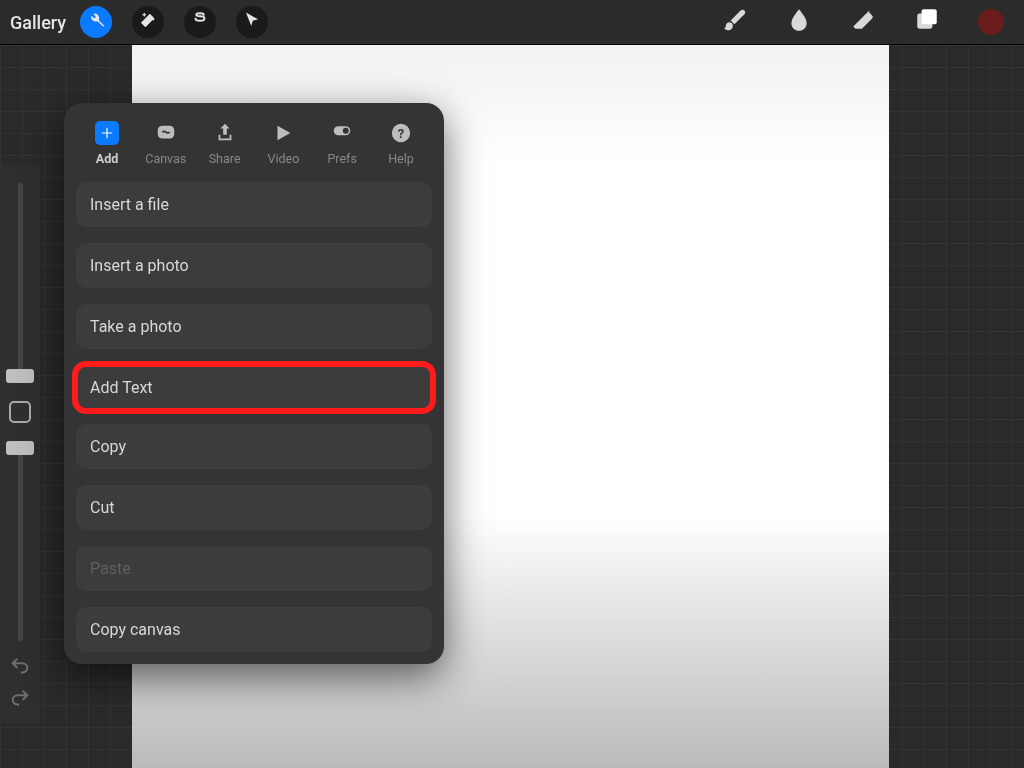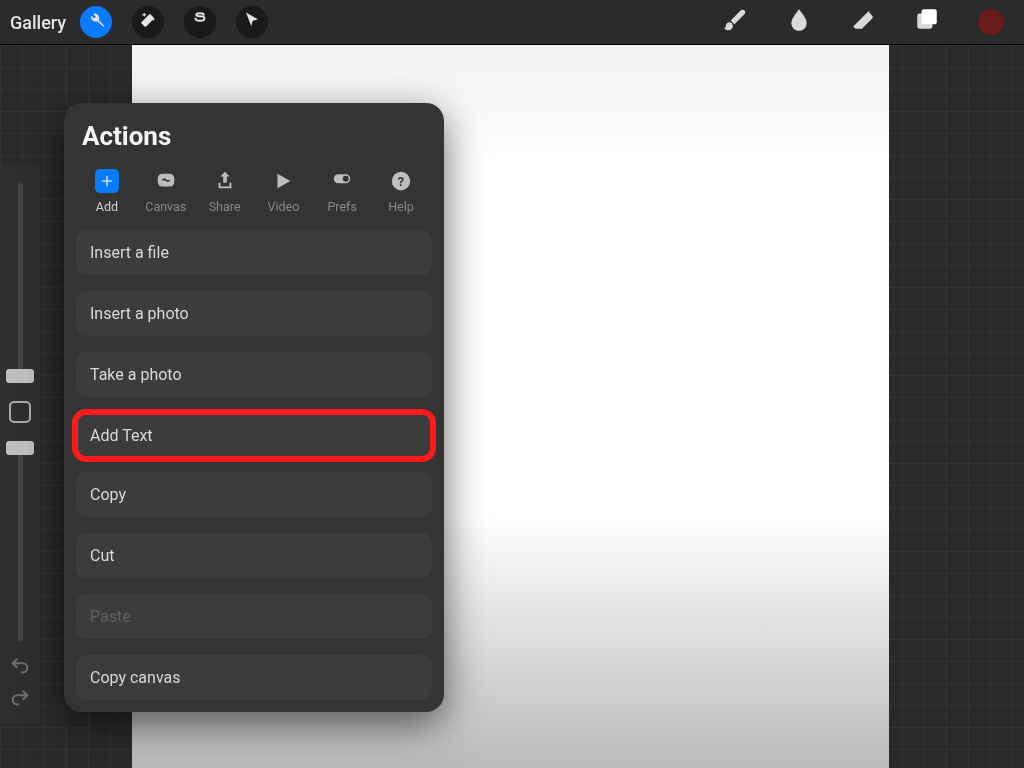--- a/index.html
+++ b/index.html
@@ -75,21 +75,21 @@
   .actions-popover h2 {
     color:#f5f5f5; font-size:26px; font-weight:700; margin:0 6px 18px 6px;
   }
   .actions-tabs {
     display:flex; justify-content:space-between; padding:0 6px 16px 6px;
   }
   .actions-tab {
     display:flex; flex-direction:column; align-items:center; gap:6px;
     color:#888; font-size:12.5px; cursor:pointer; width:50px;
   }
-  .actions-tab.active { color:#cfcfcf; }
+  .actions-tab.active { color:#cfcfcf;font-weight:bold; }
   .actions-tab .tab-icon {
     width:30px; height:24px; display:flex; align-items:center; justify-content:center;
   }
   .actions-tab .tab-icon svg { fill:#bdbdbd; }
   .actions-tab.active .tab-icon svg { fill:#0a7aff; }
   .actions-tab.active .tab-icon.addbox {
     background:#0a7aff; width:24px; height:24px; border-radius:5px;
   }
   .actions-tab.active .tab-icon.addbox svg { fill:#fff; width:14px; height:14px;}
   .menu-group { display:flex; flex-direction:column; gap:16px; }
@@ -193,21 +193,20 @@
     <div class="redo">
       <span>
         <svg viewBox="0 0 24 24">
             <path d="M15 14l5-5-5-5M20 9H9a5 5 0 000 10h2"></path>
           </svg>
       </span>
     </div>
   </div>
 
   <div class="actions-popover">
-    <h2>Actions</h2>
 
     <div class="actions-tabs">
 
       <div class="actions-tab active">
         <div class="tab-icon addbox">
           <svg viewBox="0 0 24 24">
               <path d="M11 3h2v8h8v2h-8v8h-2v-8H3v-2h8z"></path>
             </svg>
         </div>
         <span>Add</span>

